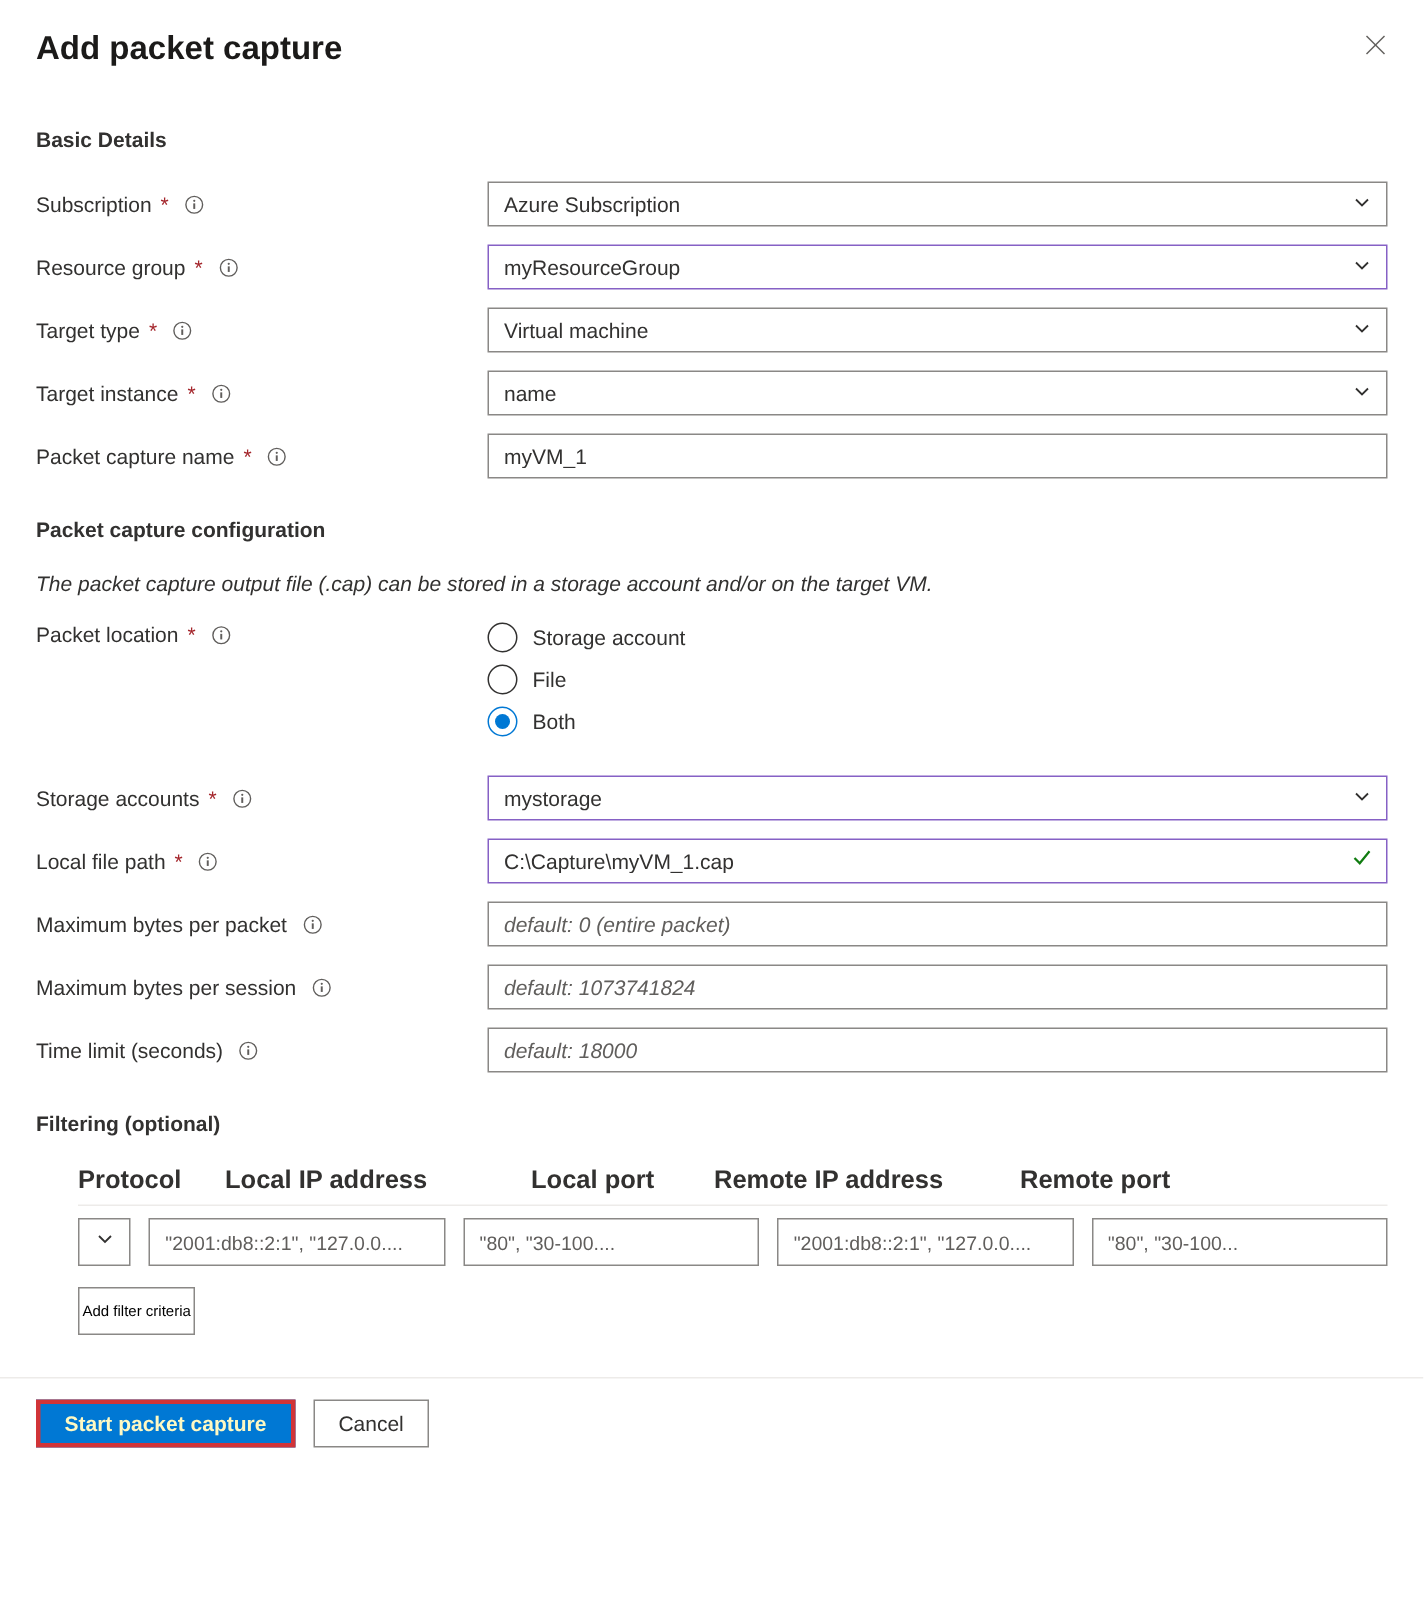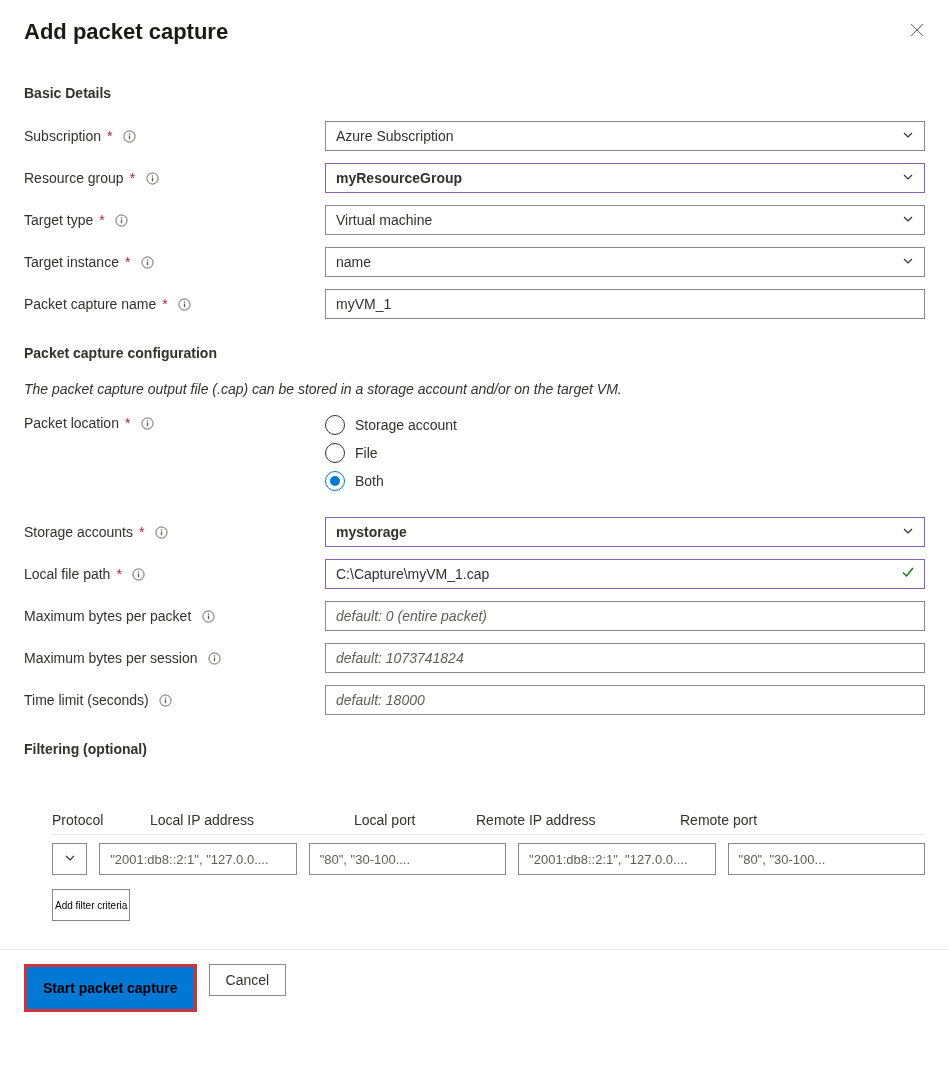--- a/index.html
+++ b/index.html
@@ -10,21 +10,21 @@
     .close-btn { background: none; border: none; cursor: pointer; padding: 4px; margin-right: -4px; }
     .close-btn svg { width: 16px; height: 16px; stroke: #605e5c; stroke-width: 1; }
     .section-title { font-size: 14px; font-weight: 600; margin-bottom: 20px; }
     .form-row { display: flex; align-items: center; margin-bottom: 12px; gap: 19px; }
     .label-col { width: 282px; font-size: 14px; color: #323130; display: flex; align-items: center; gap: 4px; }
     .required { color: #a4262c; margin-left: 2px; }
     .info-icon { display: inline-flex; align-items: center; justify-content: center; width: 14px; height: 14px; margin-left: 6px; }
     .info-icon svg { width: 13px; height: 13px; }
     .input-col { flex: 1; }
     .dropdown { width: 100%; height: 30px; border: 1px solid #8a8886; background: #fff; display: flex; align-items: center; justify-content: space-between; padding: 0 10px; cursor: pointer; font-size: 14px; color: #323130; }
-    .dropdown.highlight { border-color: #8661c5; font-weight: bold; }
+    .dropdown.highlight { border-color: #8661c5; }
     .dropdown .chev svg { width: 12px; height: 12px; stroke: #323130; stroke-width: 1.2; fill: none; }
     .text-input { width: 100%; height: 30px; border: 1px solid #8a8886; padding: 0 10px; font-size: 14px; font-family: inherit; color: #323130; }
     .text-input.highlight { border-color: #8661c5; }
     .text-input::placeholder { color: #605e5c; font-style: italic; }
     .validated-wrap { position: relative; }
     .check-icon { position: absolute; right: 10px; top: 50%; transform: translateY(-50%); }
     .check-icon svg { width: 14px; height: 14px; stroke: #107c10; stroke-width: 1.5; fill: none; }
     .desc-text { font-size: 14px; color: #323130; margin-bottom: 18px; font-style: italic; }
     .radio-group { display: flex; flex-direction: column; gap: 8px; }
     .radio-item { display: flex; align-items: center; gap: 10px; cursor: pointer; font-size: 14px; }
@@ -36,25 +36,25 @@
     .col-protocol { width: 86px; }
     .col-localip { width: 192px; }
     .col-localport { width: 110px; }
     .col-remoteip { width: 192px; }
     .col-remoteport { width: 112px; }
     .small-dropdown { width: 86px; height: 32px; border: 1px solid #8a8886; background: #fff; display: flex; align-items: center; justify-content: flex-end; padding: 0 10px; cursor: pointer; }
     .small-input { height: 32px; border: 1px solid #8a8886; padding: 0 10px; font-size: 13px; font-family: inherit; width: 100%; }
     .small-input::placeholder { color: #605e5c; }
     .add-filter-btn { height: 32px; padding: 0 2px; border: 1px solid #8a8886; background: #fff; font-size: 10px; font-family: inherit; cursor: pointer; margin-top: 8px; }
     .footer { border-top: 1px solid #edebe9; margin-top: 28px; padding: 14px 24px; display: flex; gap: 12px; }
-    .primary-btn { height: 48px; padding: 0 16px; background: #0078d4; color: #000000; border: 3px solid #d13438; font-size: 14px; font-weight: 600; font-family: inherit; cursor: pointer; }
+    .primary-btn { height: 32px; padding: 0 16px; background: #0078d4; color: #fef9c3; border: 3px solid #d13438; font-size: 14px; font-weight: 600; font-family: inherit; cursor: pointer; }
     .secondary-btn { height: 32px; padding: 0 16px; background: #fff; color: #323130; border: 1px solid #8a8886; font-size: 14px; font-family: inherit; cursor: pointer; }
     .spacer { height: 14px; }
     .filter-header-row { display: flex; gap: 12px; border-bottom: 1px solid #edebe9; margin-bottom: 8px; }
-    .filter-header-row > div { font-size: 14px; font-weight: 400; padding-bottom: 6px; margin-top: 35px; }
+    .filter-header-row > div { font-size: 17px; font-weight: 700; padding-bottom: 6px; }
   </style>
 </head>
 <body>
 
 <div class="panel">
   <div class="title-row">
     <div class="title">Add packet capture</div>
     <button class="close-btn">
       <span>
         <svg viewBox="0 0 16 16">

